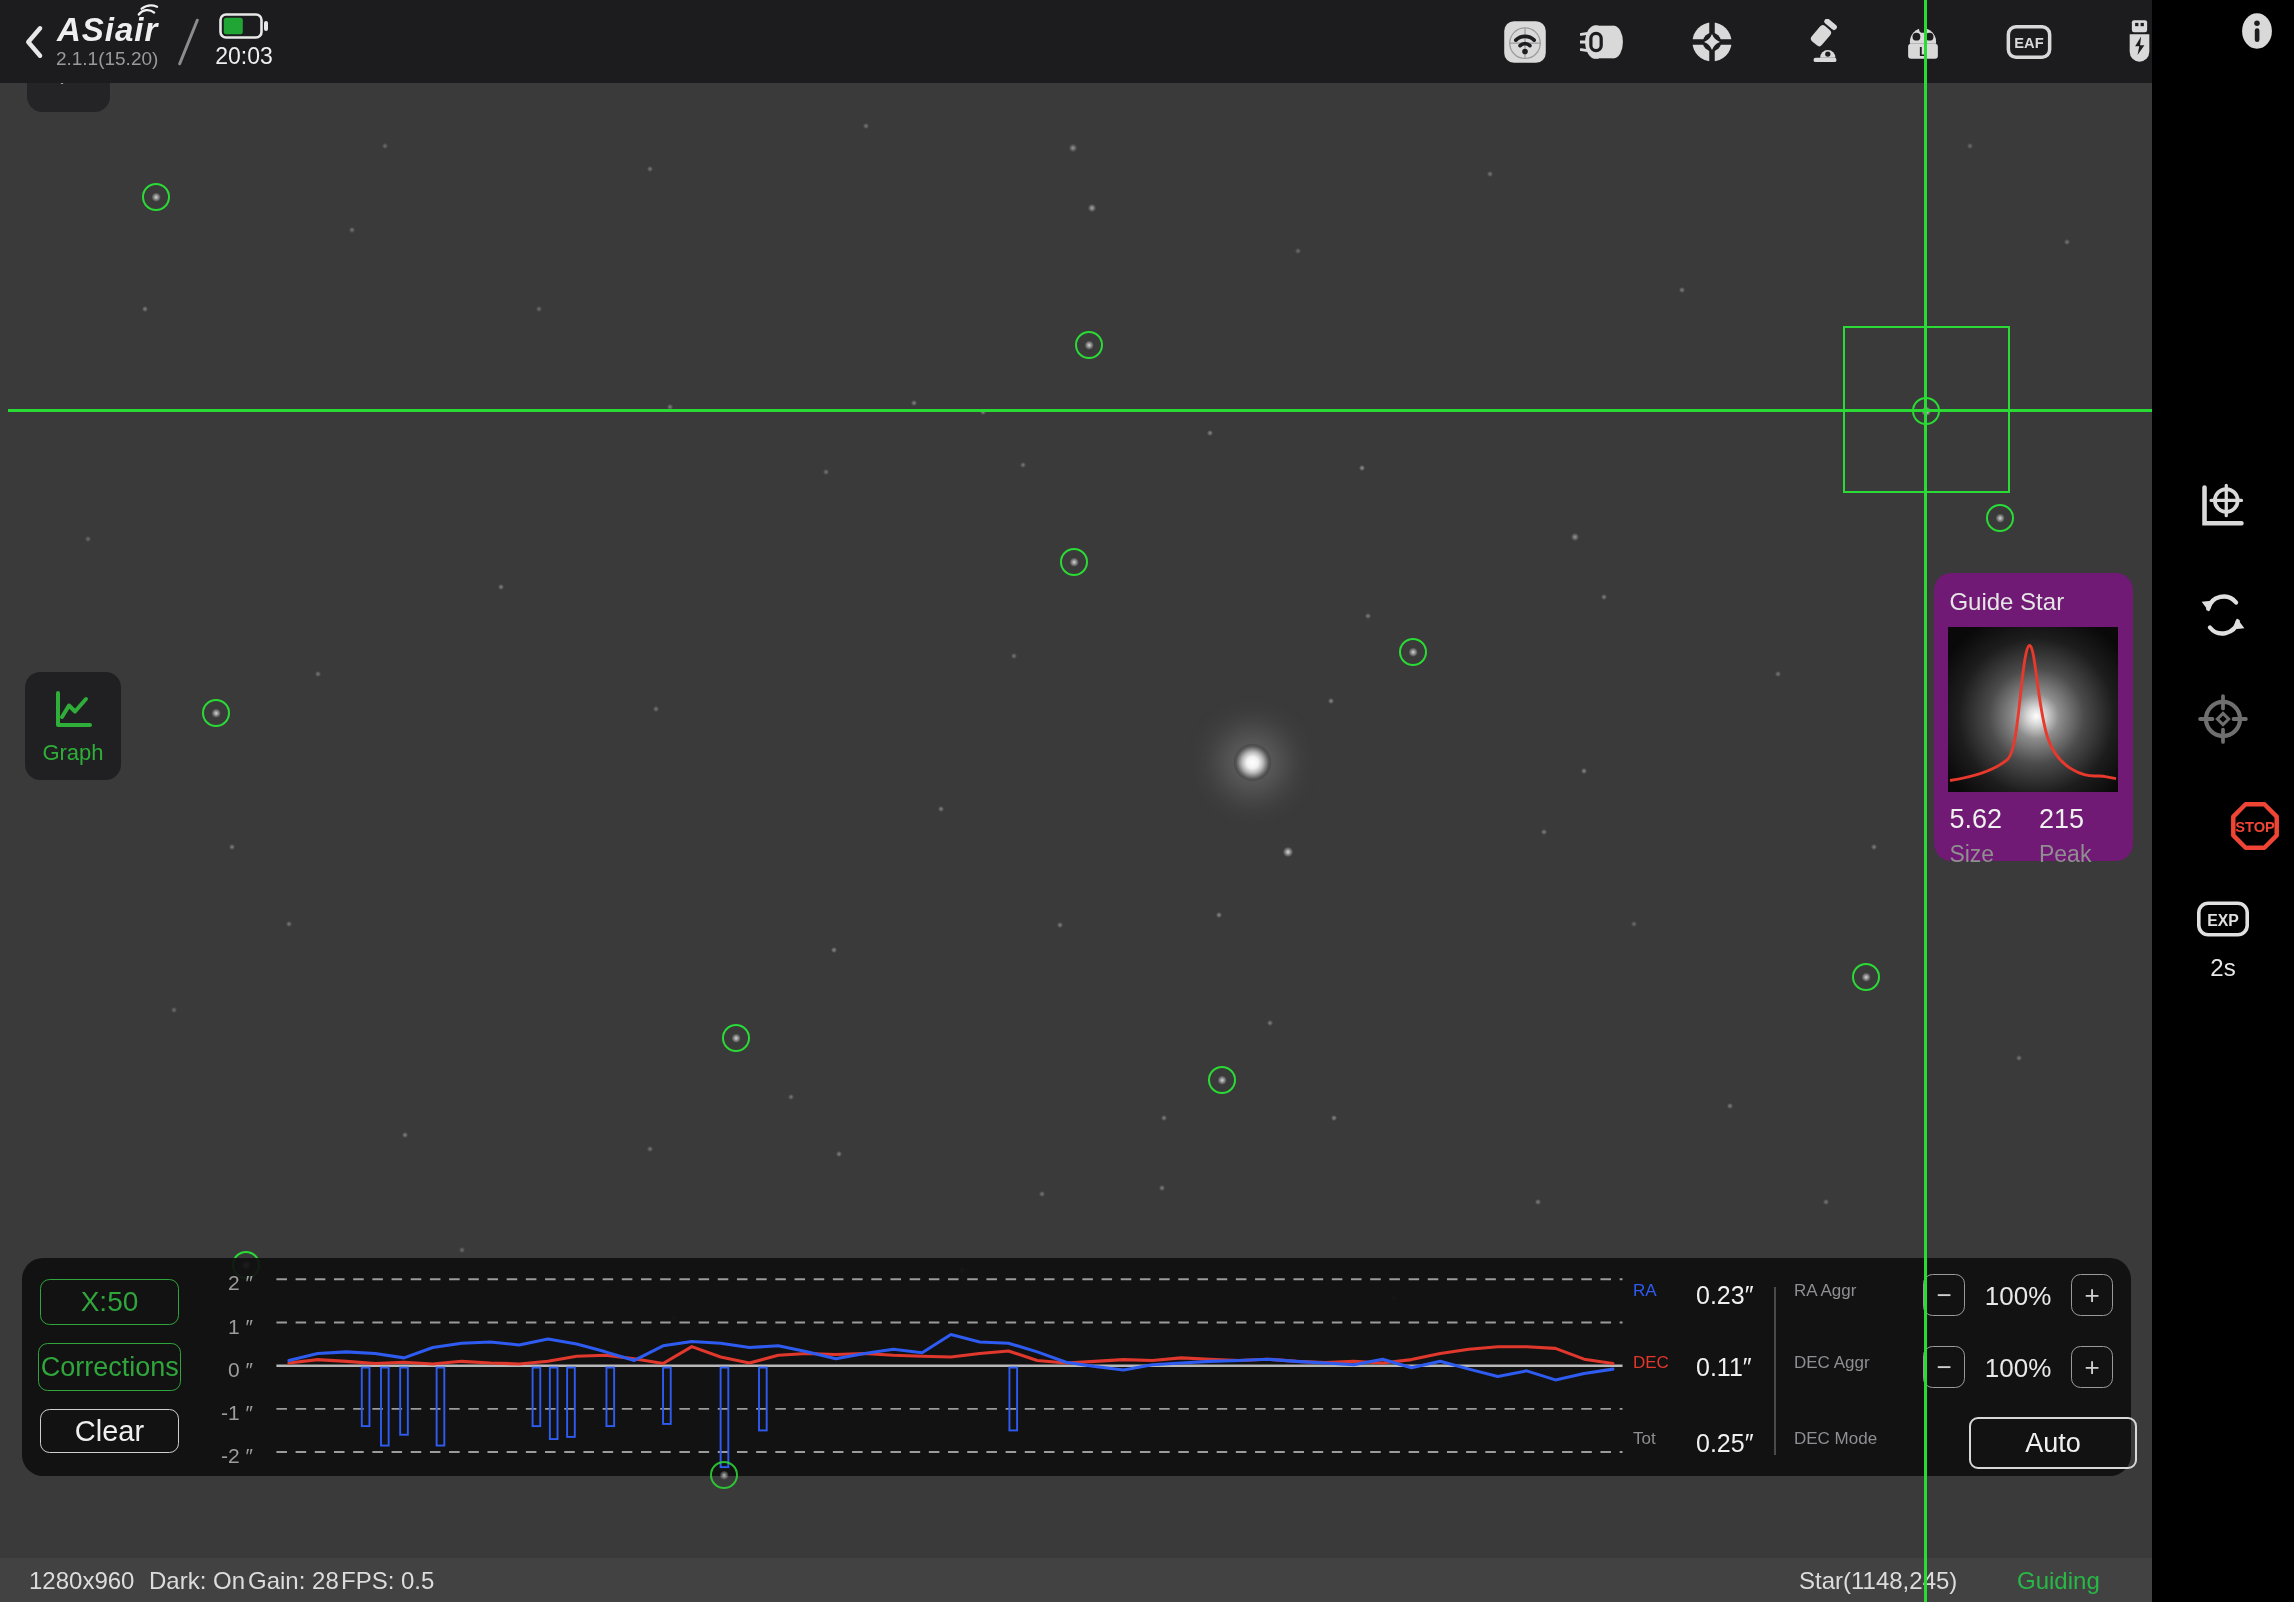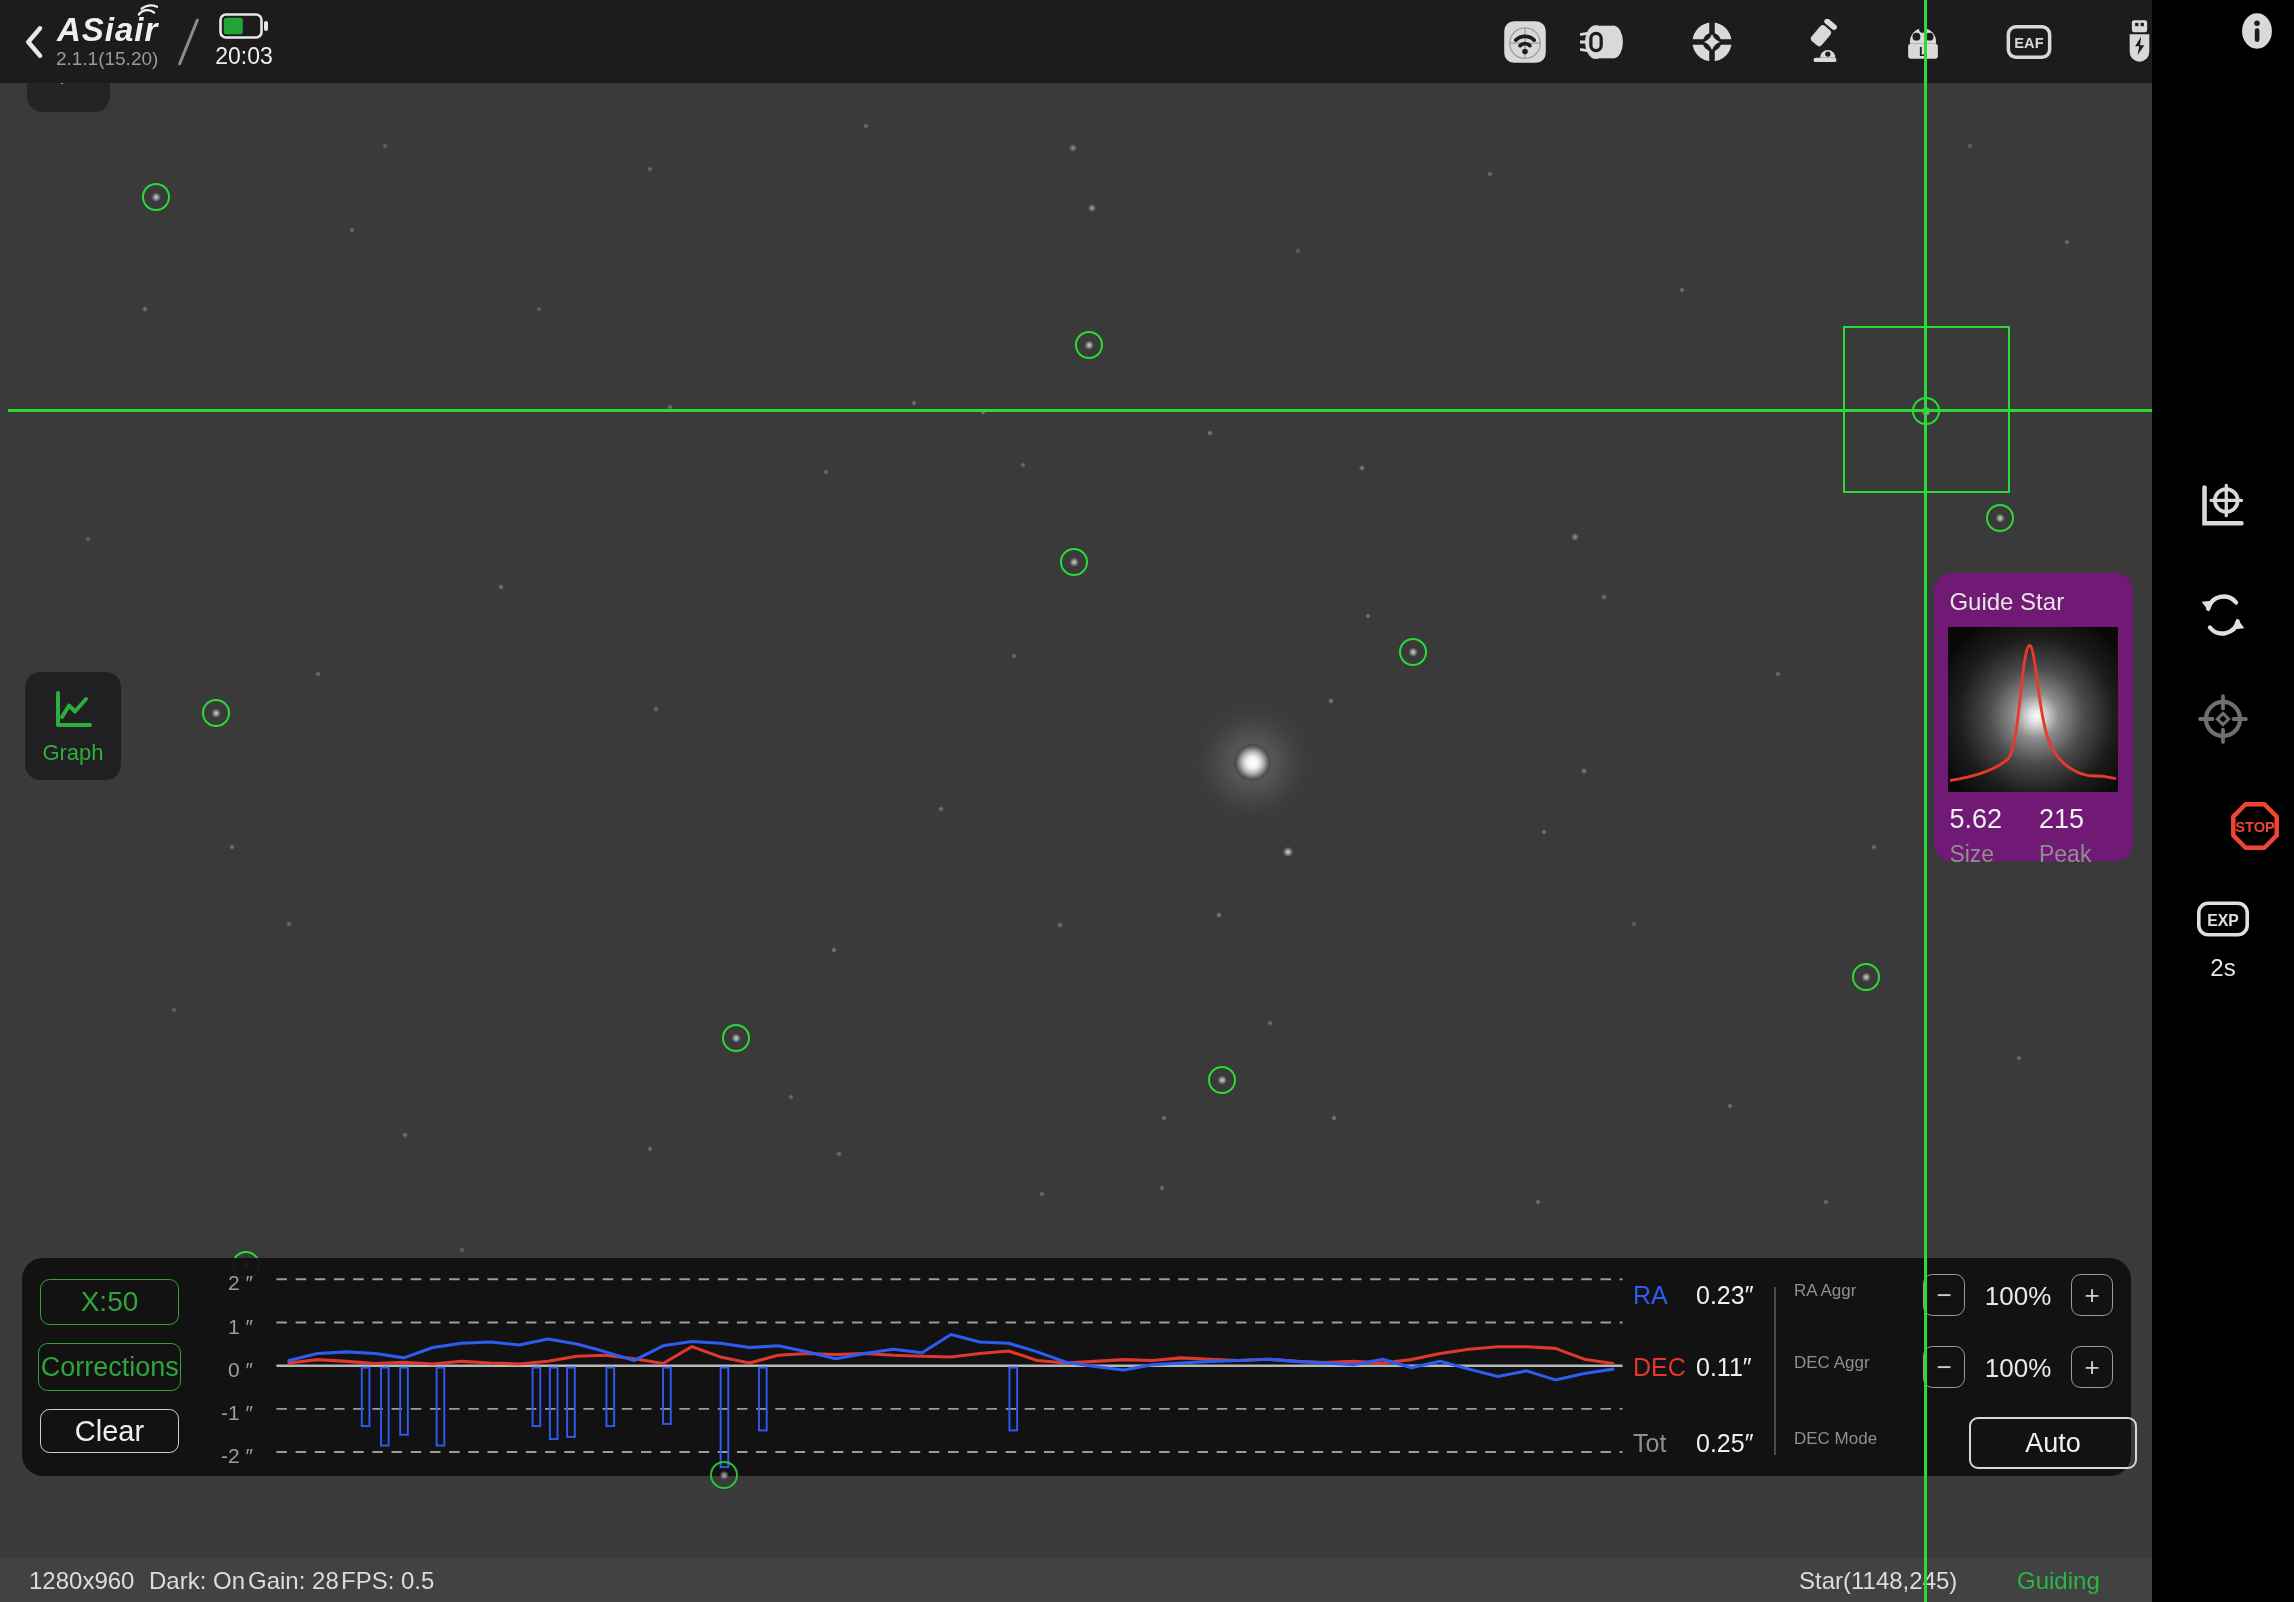--- a/index.html
+++ b/index.html
@@ -61,21 +61,21 @@
 
   
   #graph-panel { position:absolute; left:22px; top:1258px; width:2109px; height:218px; background:rgba(15,15,15,0.92); border-radius:21px; z-index:9; }
   .gp-btn { position:absolute; border-radius:9.6px; display:flex; align-items:center; justify-content:center; background:transparent; }
   #x50-btn { left:18px; top:21px; width:139px; height:46px; border:1.9px solid #2fa53c; color:#2fa53c; font-size:28px; }
   #corrections-btn { left:16.3px; top:85px; width:143px; height:48px; border:1.9px solid #2fa53c; color:#2fa53c; font-size:27px; }
   #clear-btn { left:18px; top:151px; width:139px; height:44px; border:1.9px solid #cfcfcf; color:#efefef; font-size:29px; }
   .ytick { position:absolute; width:77px; text-align:right; color:#9d9d9d; font-size:21px; }
   #graph-svg { position:absolute; left:237px; top:4.8px; }
   #graph-divider { position:absolute; left:1752px; top:29px; width:1.9px; height:168px; background:#4a4a4a; }
-  .stat-label { position:absolute; font-size:25px; }
+  .stat-label { position:absolute; font-size:17px; }
   .stat-value { position:absolute; font-size:25px; color:#f0f0f0; }
   .ctrl-label { position:absolute; font-size:17px; color:#8e8e93; }
   .step-btn { position:absolute; width:42px; height:42px; border:1.9px solid #9a9a9a; border-radius:9.6px; color:#d0d0d0;
      font-size:26px; display:flex; align-items:center; justify-content:center; background:transparent; }
   .step-val { position:absolute; width:106px; text-align:center; color:#e8e8e8; font-size:26px; }
   #auto-btn { position:absolute; left:1947px; top:159px; width:168px; height:52px; border:2.4px solid #d8d8d8; border-radius:9px;
      color:#f0f0f0; font-size:27px; display:flex; align-items:center; justify-content:center; background:transparent; }
 
   
   #status-bar { position:absolute; left:0; top:1558px; width:2152px; height:44px; background:#424242; z-index:10; }

